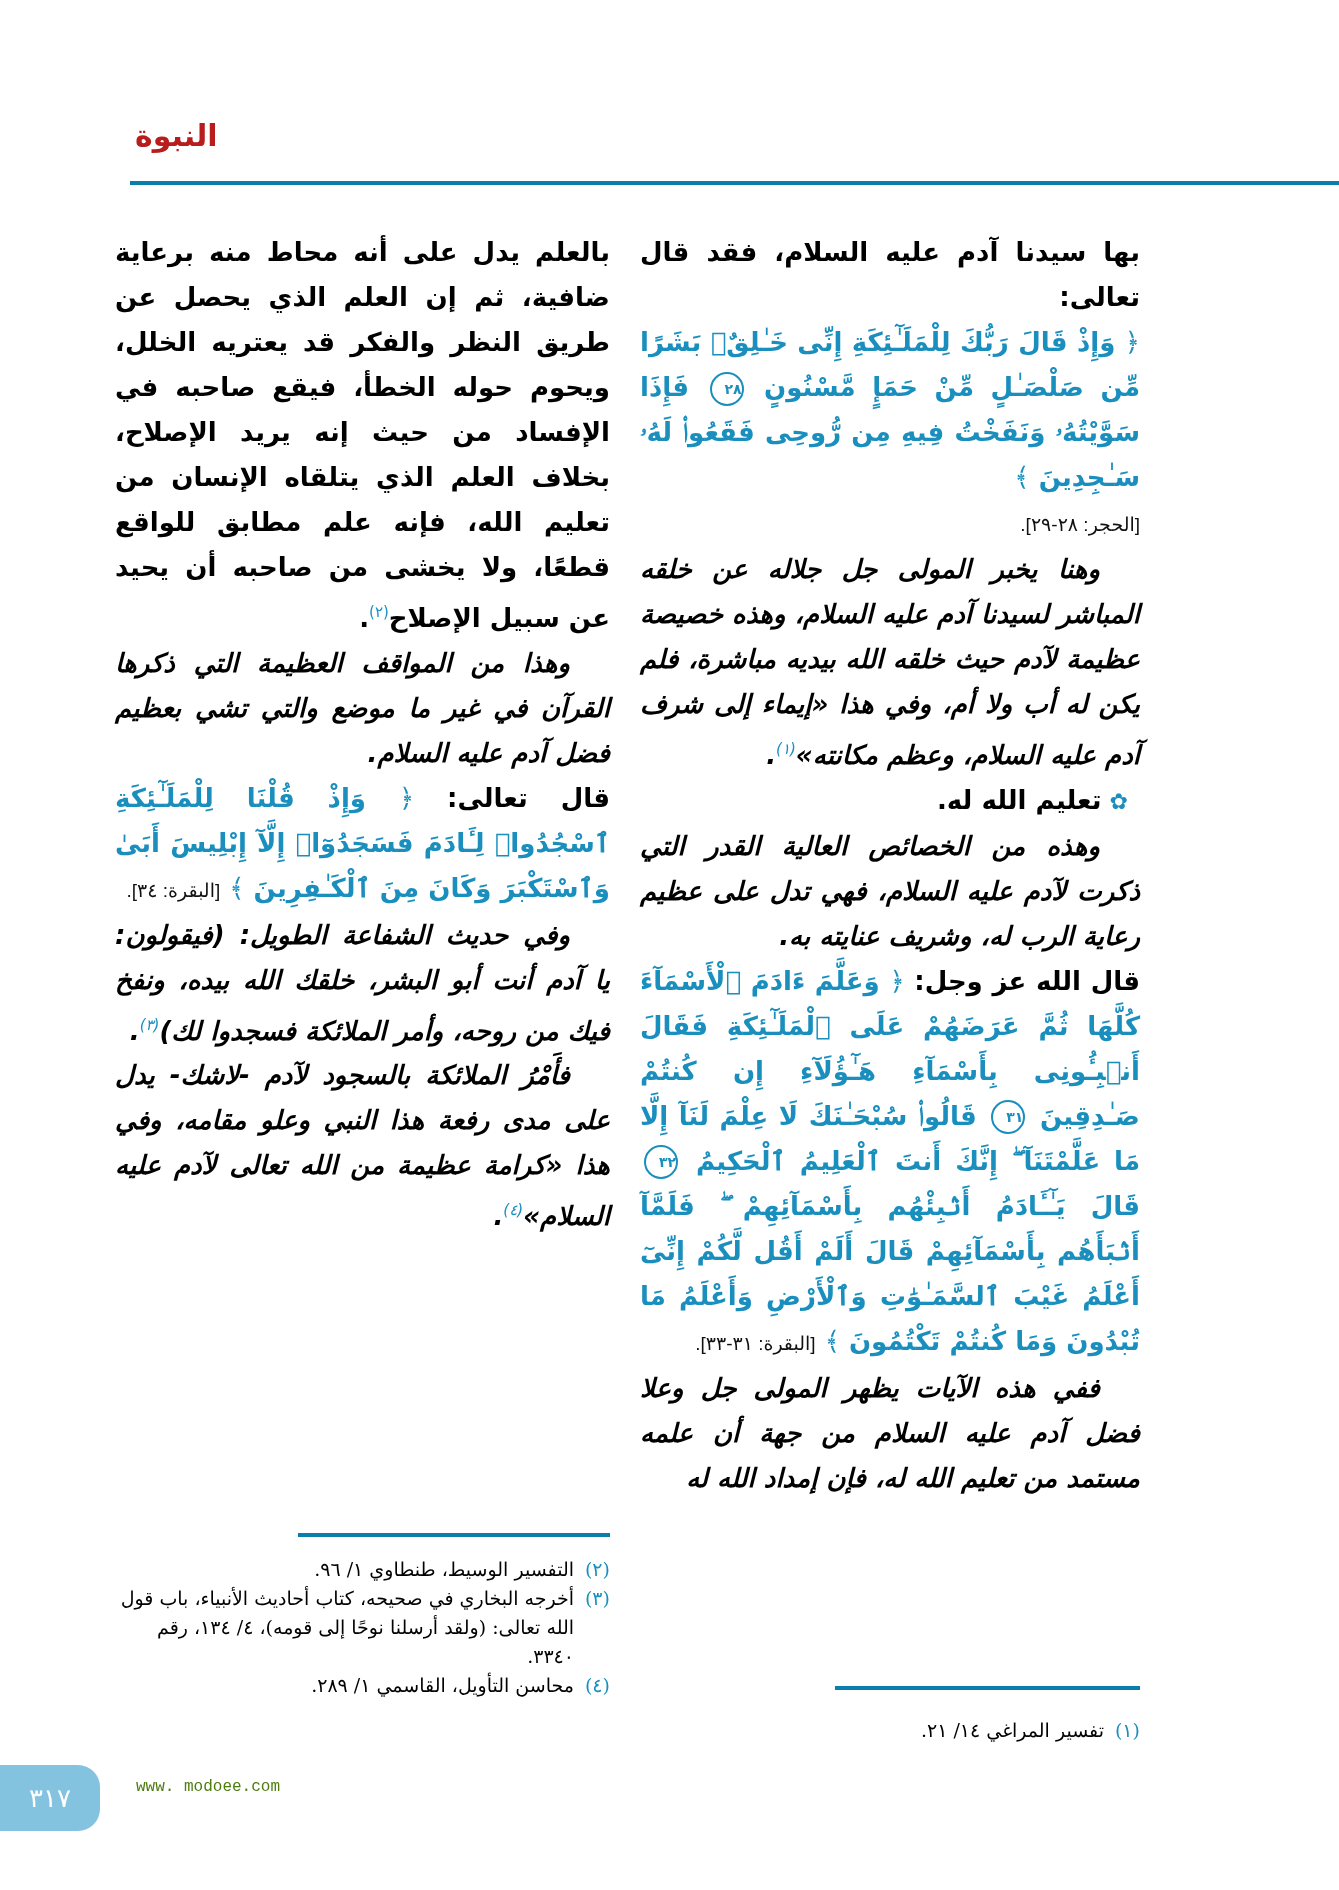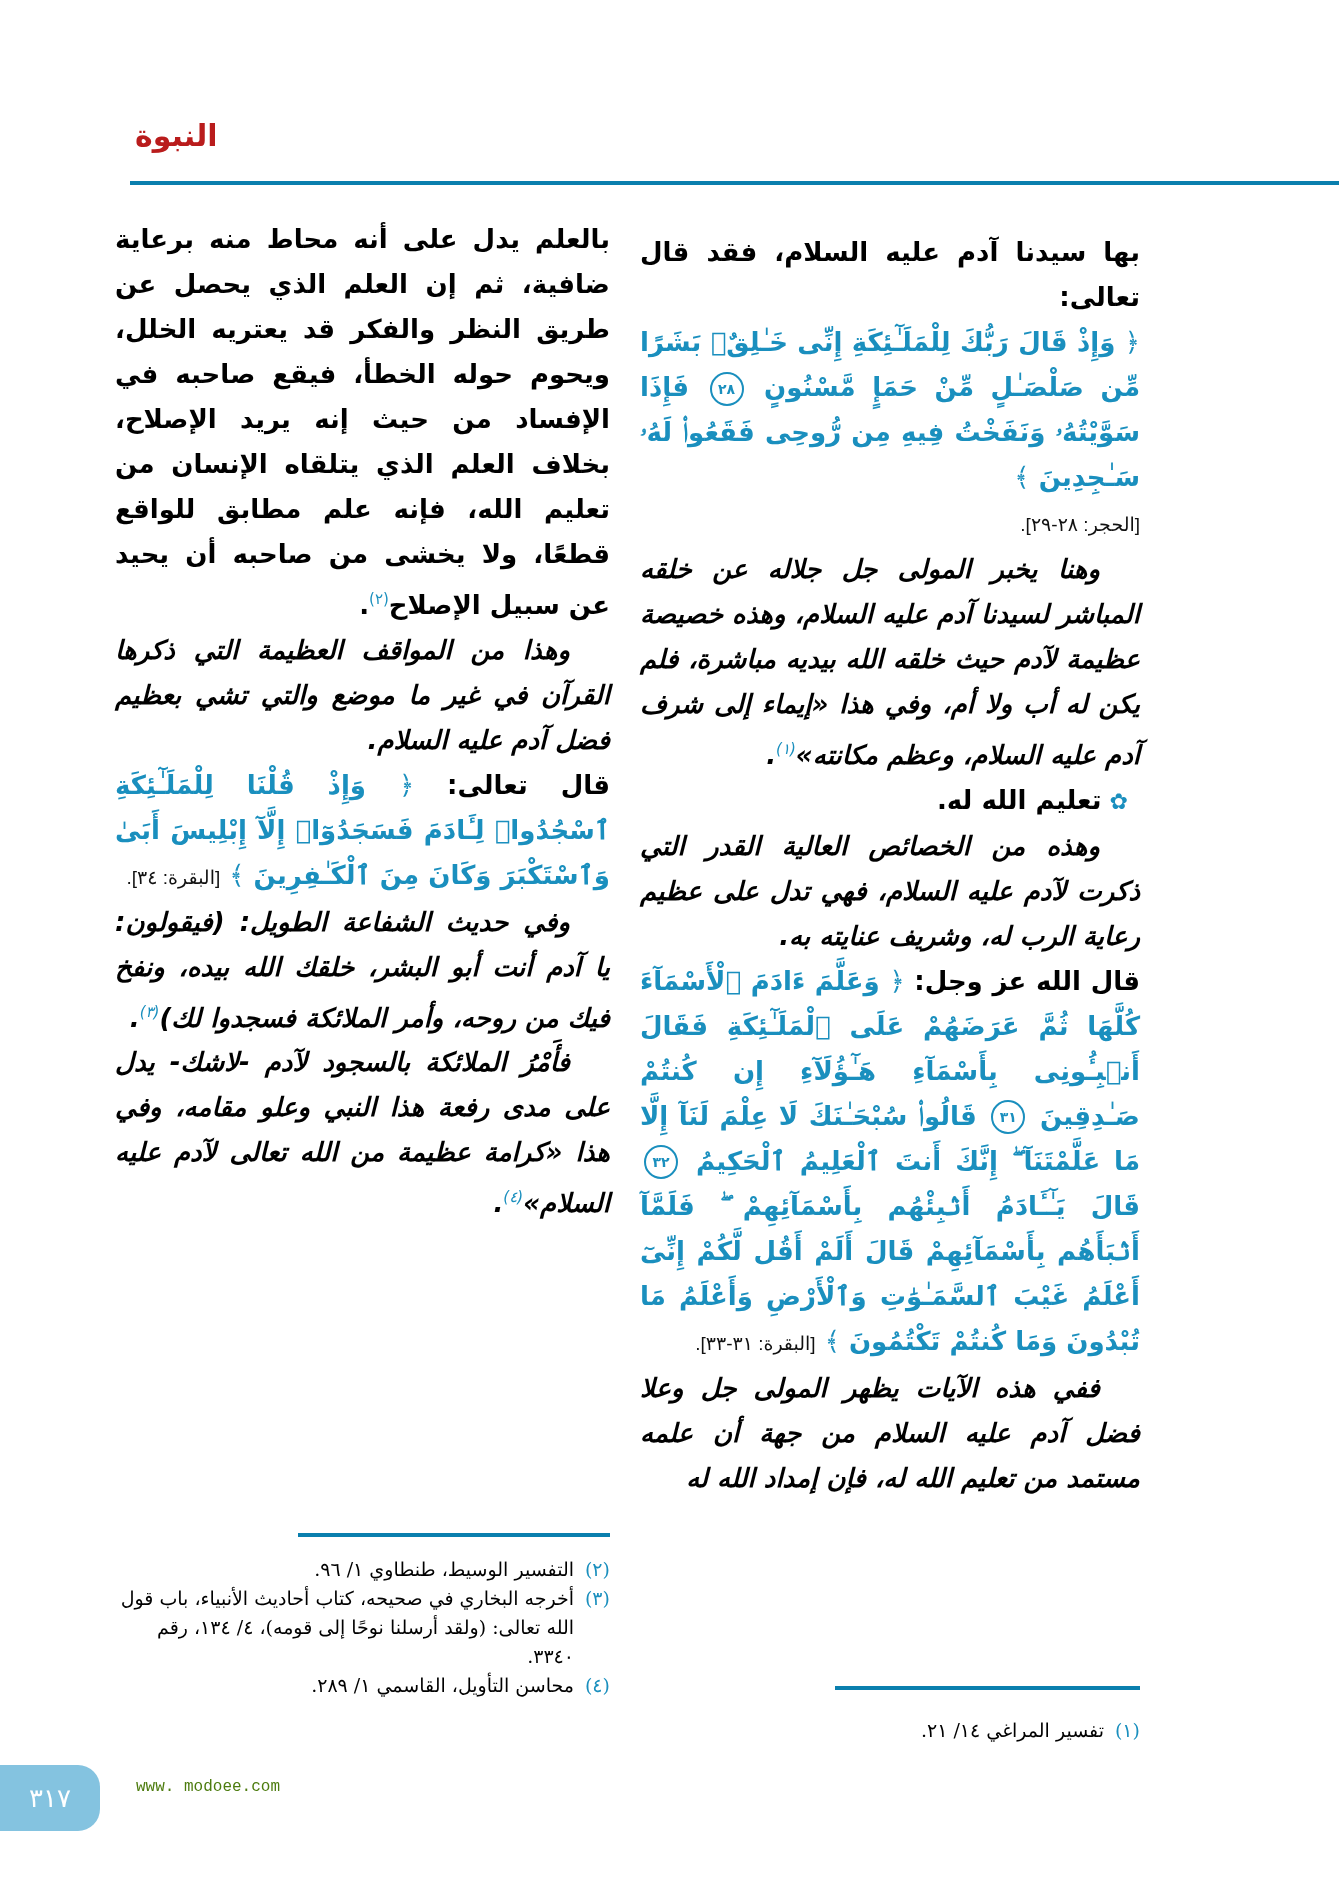--- a/index.html
+++ b/index.html
@@ -4,29 +4,29 @@
   <style>
     html, body { margin: 0; padding: 0; background: #ffffff; }
     body { width: 1339px; height: 1890px; position: relative; overflow: hidden;
            font-family: "DejaVu Sans", sans-serif; color: #000; }
     .header-title { position: absolute; left: 135px; top: 118px; font-size: 30px;
            color: #b91c1c; font-weight: bold; direction: rtl; }
     .header-rule { position: absolute; left: 130px; right: 0; top: 181px; height: 4px;
            background: #0a7fae; }
     .col { position: absolute; direction: rtl; text-align: justify; }
     .col-right { left: 640px; width: 500px; top: 230px; }
-    .col-left { left: 115px; width: 495px; top: 217px; }
+    .col-left { left: 115px; width: 495px; top: 230px; }
     .p { font-size: 26px; line-height: 45px; font-weight: bold; margin: 0; }
     .p.indent { text-indent: 40px; font-style: italic; }
     .q { font-size: 26px; line-height: 45px; color: #1a8fbe; font-weight: bold; margin: 0; }
     .ref { font-size: 19px; color: #111; font-weight: normal; font-family: Liberation Sans, sans-serif; }
     .sup { color: #1a8fbe; font-size: 15px; vertical-align: super; font-weight: normal; }
     .bracket { color: #1a8fbe; font-weight: normal; }
     .ayah-num { display: inline-block; width: 30px; height: 30px; border: 2px solid #1a8fbe;
-           border-radius: 50%; font-size: 14px; text-align: center; line-height: 30px;
+           border-radius: 50%; font-size: 14px; line-height: 30px;
            color: #1a8fbe; vertical-align: middle; margin: 0 4px; }
     .heading { font-size: 26px; line-height: 45px; font-weight: bold; margin: 0; padding-right: 12px; }
     .flower { color: #1a8fbe; font-size: 22px; margin-left: 8px; }
     .fn-rule { position: absolute; height: 4px; background: #0a7fae; }
     .fn-block { position: absolute; direction: rtl; font-family: "DejaVu Serif", serif; font-size: 19px;
            line-height: 29px; }
     .fn-item { margin: 0; display: flex; }
     .fn-num { color: #1a8fbe; min-width: 36px; }
     .fn-text { flex: 1; }
     .page-badge { position: absolute; left: 0; top: 1765px; width: 100px; height: 66px;

